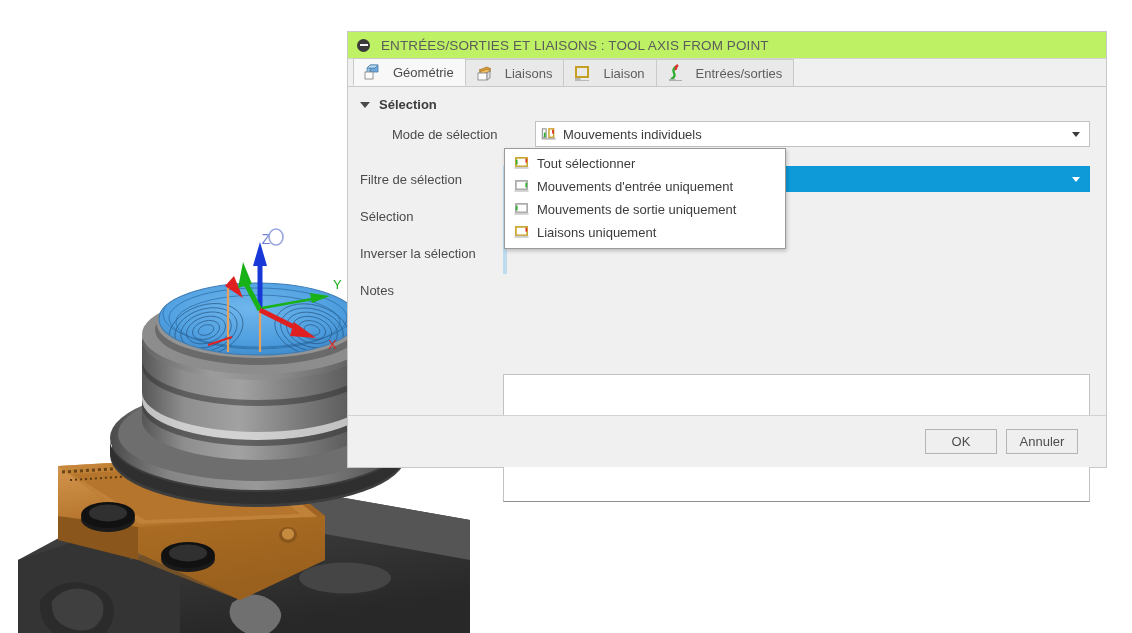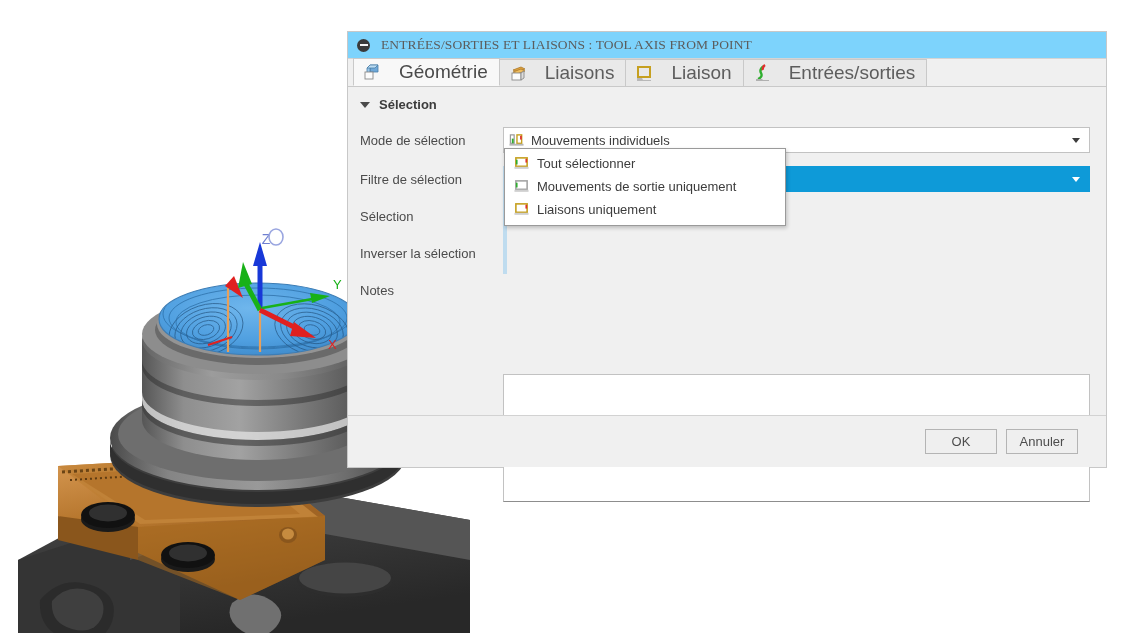--- a/index.html
+++ b/index.html
@@ -14,41 +14,41 @@
   #cad-viewport{position:absolute;left:0;top:0;width:520px;height:633px;overflow:hidden;background:#ffffff;}
   #cad-viewport svg{display:block;}
 
   
   #dialog{
     position:absolute;left:347px;top:31px;width:760px;height:437px;
     background:#f0f0f0;border:1px solid #c8c8c8;
     box-sizing:border-box;
   }
   #title-bar{
-    height:27px;background:#7dd3fc;border-bottom:1px solid #d4d4d4;
-    display:flex;align-items:center;padding-left:9px;box-sizing:border-box;font-family:Liberation Serif, serif;
+    height:27px;background:#bef264;border-bottom:1px solid #d4d4d4;
+    display:flex;align-items:center;padding-left:9px;box-sizing:border-box;
   }
   .collapse-dot{
     width:13px;height:13px;border-radius:50%;background:#3a3a3a;position:relative;flex:0 0 auto;
   }
   .collapse-dot::after{
     content:"";position:absolute;left:2.5px;top:5.5px;width:8px;height:2px;background:#f5f5f5;
   }
   #title-text{
     margin-left:11px;font-size:13.5px;color:#5c5c5c;letter-spacing:.1px;white-space:nowrap;
   }
 
   
   #tab-strip{
     height:28px;background:#f0f0f0;border-bottom:1px solid #c9c9c9;
     display:flex;align-items:flex-end;padding-left:5px;box-sizing:border-box;position:relative;
   }
   .tab{
-    height:27px;display:flex;align-items:center;gap:18px;padding:0 11px 0 9px;
-    font-size:19px;color:#5d5d5d;background:#e9e9e9;
+    height:27px;display:flex;align-items:center;gap:12px;padding:0 11px 0 9px;
+    font-size:13px;color:#5d5d5d;background:#e9e9e9;
     border:1px solid #c9c9c9;border-bottom:none;box-sizing:border-box;
     position:relative;cursor:default;
   }
   .tab + .tab{margin-left:-1px;}
   .tab.active{background:#f8f8f8;color:#4a4a4a;z-index:2;height:28px;border-bottom:1px solid #f8f8f8;}
   .tab .ticon{width:18px;height:18px;flex:0 0 auto;display:block;}
 
   
   #dialog-body{
     position:absolute;left:0;top:56px;right:0;bottom:52px;
@@ -324,21 +324,21 @@
     </div>
   </div>
 
   <div id="dialog-body">
 
     <div id="section-header">
       <span class="caret"></span>
       <span id="section-title">Sélection</span>
     </div>
 
-    <div class="form-row" style="top:39px;">
+    <div class="form-row" style="top:33px;margin-left:32px;">
       <span class="row-label">Mode de sélection</span>
       <div class="field">
         <div class="combo">
           <span class="citem">
             <svg width="15" height="15" viewBox="0 0 16 16">
               <rect x="1.5" y="2" width="4" height="9" fill="none" stroke="#9a9a9a" stroke-width="1.3"></rect>
               <rect x="3" y="6" width="2" height="5" fill="#2fae2f"></rect>
               <rect x="8.5" y="2" width="5" height="9" fill="none" stroke="#c6a020" stroke-width="1.5"></rect>
               <rect x="11.8" y="3" width="1.8" height="4" fill="#e03030"></rect>
               <rect x="0.5" y="11.5" width="15" height="2" fill="#b6b6b6"></rect>
@@ -391,20 +391,28 @@
       <div class="dd-item">
         <svg width="15" height="15" viewBox="0 0 16 16">
           <rect x="2" y="2" width="12" height="9" fill="none" stroke="#c6a020" stroke-width="1.7"></rect>
           <rect x="2" y="4" width="1.8" height="5" fill="#2fae2f"></rect>
           <rect x="12.2" y="3" width="1.8" height="4" fill="#e03030"></rect>
           <rect x="0.5" y="11.5" width="15" height="2.2" fill="#cfcfcf"></rect>
         </svg>
         <span>Tout sélectionner</span>
       </div>
 
+      <div class="dd-item">
+        <svg width="15" height="15" viewBox="0 0 16 16">
+          <rect x="2" y="2" width="12" height="9" fill="none" stroke="#a5a5a5" stroke-width="1.7"></rect>
+          <rect x="12.2" y="4" width="1.8" height="5" fill="#2fae2f"></rect>
+          <rect x="0.5" y="11.5" width="15" height="2.2" fill="#cfcfcf"></rect>
+        </svg>
+        <span>Mouvements d'entrée uniquement</span>
+      </div>
 
       <div class="dd-item">
         <svg width="15" height="15" viewBox="0 0 16 16">
           <rect x="2" y="2" width="12" height="9" fill="none" stroke="#a5a5a5" stroke-width="1.7"></rect>
           <rect x="2" y="4" width="1.8" height="5" fill="#2fae2f"></rect>
           <rect x="0.5" y="11.5" width="15" height="2.2" fill="#cfcfcf"></rect>
         </svg>
         <span>Mouvements de sortie uniquement</span>
       </div>
 

